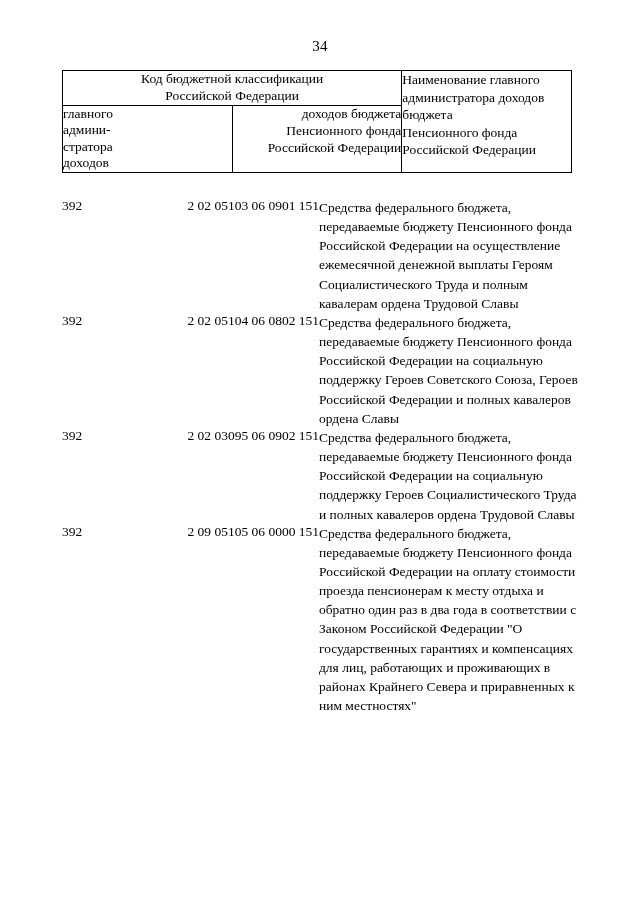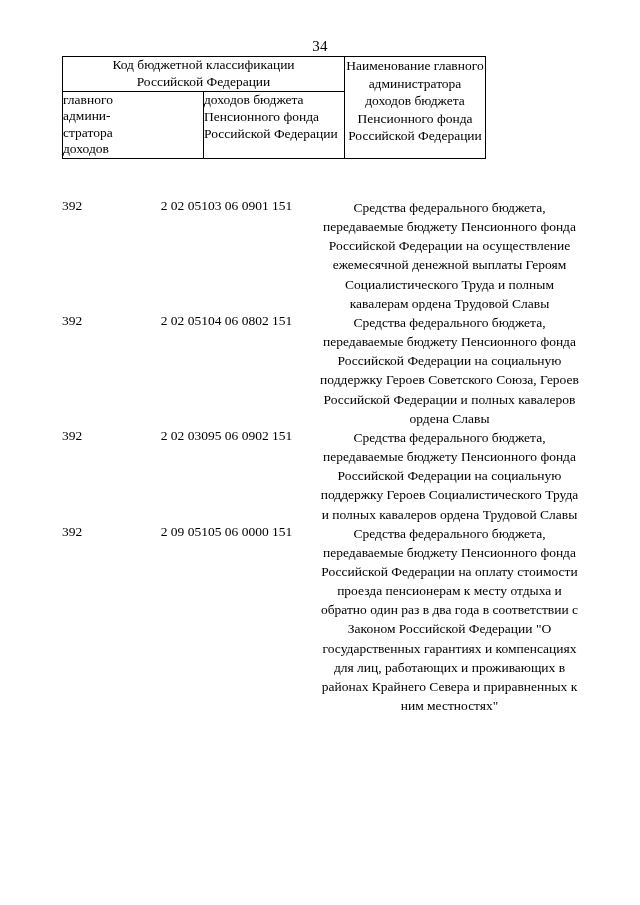--- a/index.html
+++ b/index.html
@@ -25,53 +25,53 @@
     position: absolute;
     top: 38px;
     left: 0;
     width: 640px;
     text-align: center;
     font-size: 15px;
     letter-spacing: 0.2px;
   }
   .doc-table {
     position: absolute;
-    top: 56px;
+    top: 70px;
     left: 62px;
-    width: 424px;
+    width: 510px;
     border-collapse: collapse;
     table-layout: fixed;
   }
   .doc-table td,
   .doc-table th {
     border: 1px solid #000000;
     padding: 0;
     vertical-align: top;
   }
   .hdr-top-left {
     text-align: center;
     font-size: 13.5px;
     line-height: 1.25;
     padding: 6px 4px 5px 4px;
   }
   .hdr-right {
-    text-align: center;
+    text-align: left;
     font-size: 13.5px;
     line-height: 1.3;
     padding: 26px 6px 6px 6px;
   }
   .hdr-admin {
     text-align: left;
     font-size: 13.5px;
     line-height: 1.22;
     padding: 5px 2px 6px 2px;
     width: 72px;
   }
   .hdr-income {
-    text-align: left;
+    text-align: right;
     font-size: 13.5px;
     line-height: 1.25;
     padding: 5px 4px 6px 4px;
     margin-top: 44px;
   }
   .body-table {
     position: absolute;
     top: 198px;
     left: 62px;
     width: 518px;
@@ -85,34 +85,34 @@
   }
   .col-admin {
     width: 72px;
     text-align: left;
     font-size: 13.5px;
     padding-top: 7px;
     padding-bottom: 22px;
   }
   .col-code {
     width: 185px;
-    text-align: center;
+    text-align: right;
     font-size: 13.5px;
     padding-top: 7px;
     padding-bottom: 22px;
     white-space: nowrap;
   }
   .col-name {
     font-size: 13.5px;
     line-height: 1.42;
     padding-top: 7px;
     padding-bottom: 22px;
     padding-left: 8px;
     padding-right: 10px;
-    text-align: center;
+    text-align: left;
   }
   .row-line {
     white-space: pre-line;
   }
 </style>
 </head>
 <body>
 
 <div class="page">
 

